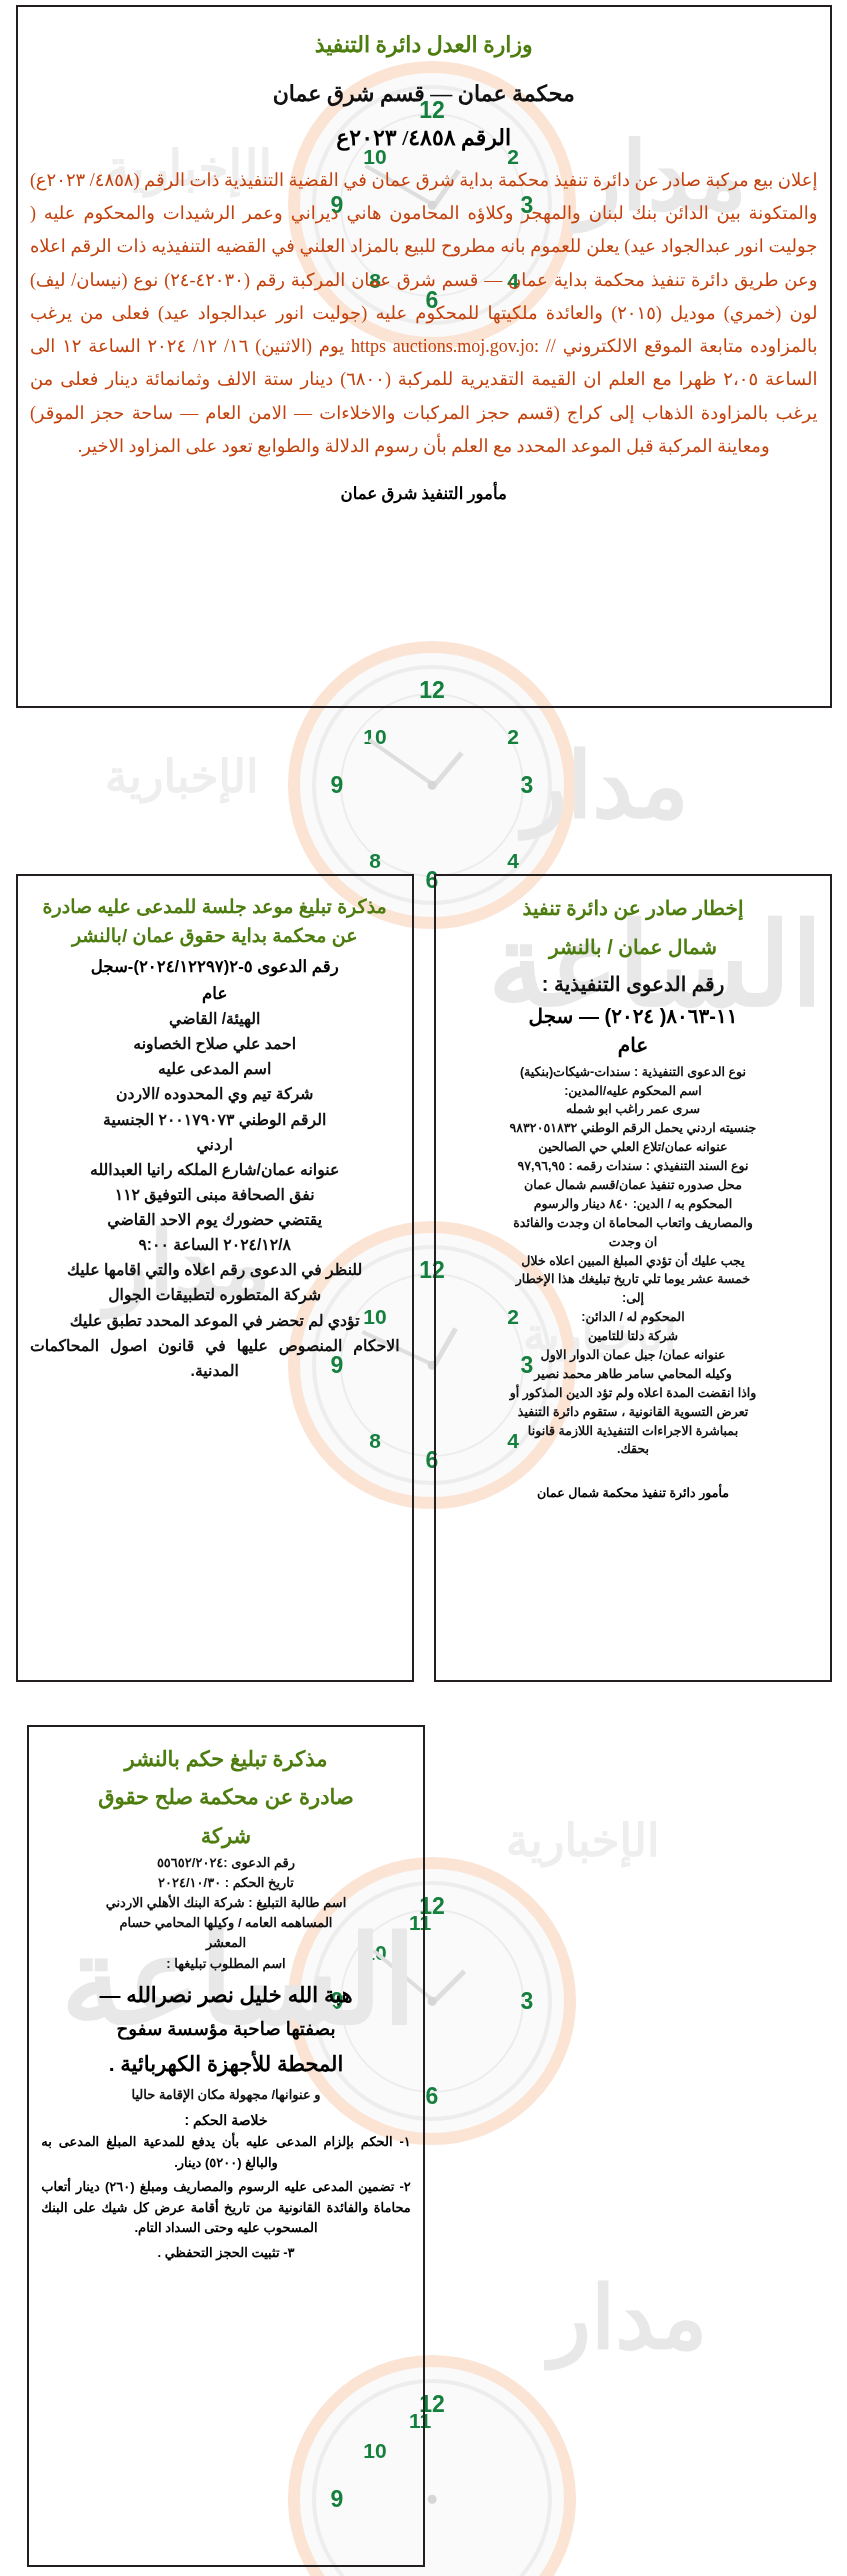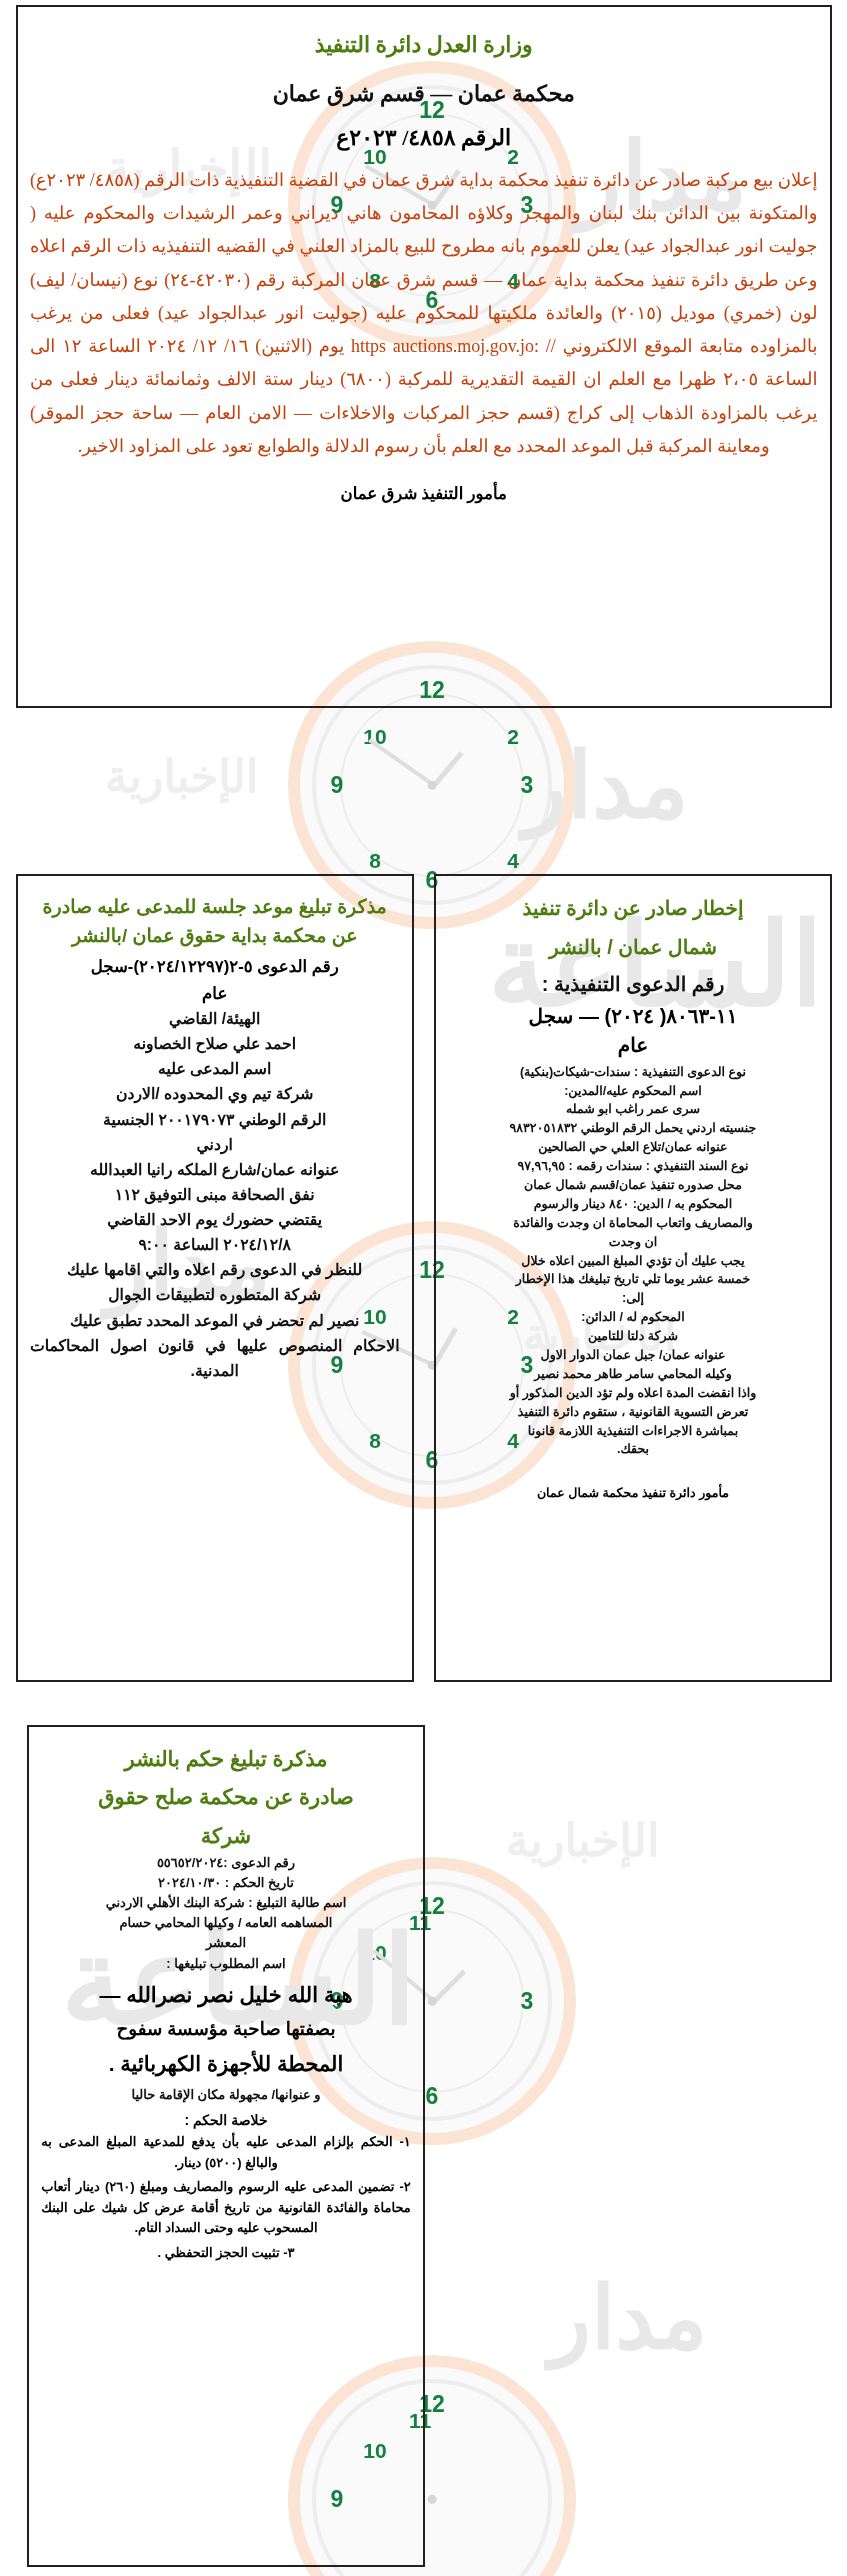--- a/index.html
+++ b/index.html
@@ -286,21 +286,21 @@
         <div class="n-line">اسم المدعى عليه</div>
         <div class="n-line j">شركة تيم وي المحدوده /الاردن</div>
         <div class="n-line j">الرقم الوطني ٢٠٠١٧٩٠٧٣ الجنسية</div>
         <div class="n-line">اردني</div>
         <div class="n-line j">عنوانه  عمان/شارع الملكه رانيا العبدالله</div>
         <div class="n-line j">نفق الصحافة مبنى التوفيق ١١٢</div>
         <div class="n-line j">يقتضي حضورك يوم الاحد     القاضي</div>
         <div class="n-line">٢٠٢٤/١٢/٨ الساعة ٩:٠٠</div>
         <div class="n-line j">للنظر في الدعوى رقم اعلاه والتي اقامها عليك</div>
         <div class="n-line">شركة المتطوره لتطبيقات الجوال</div>
-        <div class="n-line j">نصير لم تحضر في الموعد المحدد تطبق عليك</div>
+        <div class="n-line j">تؤدي لم تحضر في الموعد المحدد تطبق عليك</div>
         <div class="n-line j">الاحكام المنصوص عليها في قانون اصول المحاكمات المدنية.</div>
       </div>
     </div>
   </div>
 
   <div class="notice" id="notice-4">
     <div class="inner">
       <div class="n-title">مذكرة تبليغ حكم بالنشر</div>
       <div class="n-title">صادرة عن محكمة صلح حقوق</div>
       <div class="n-title">شركة</div>

